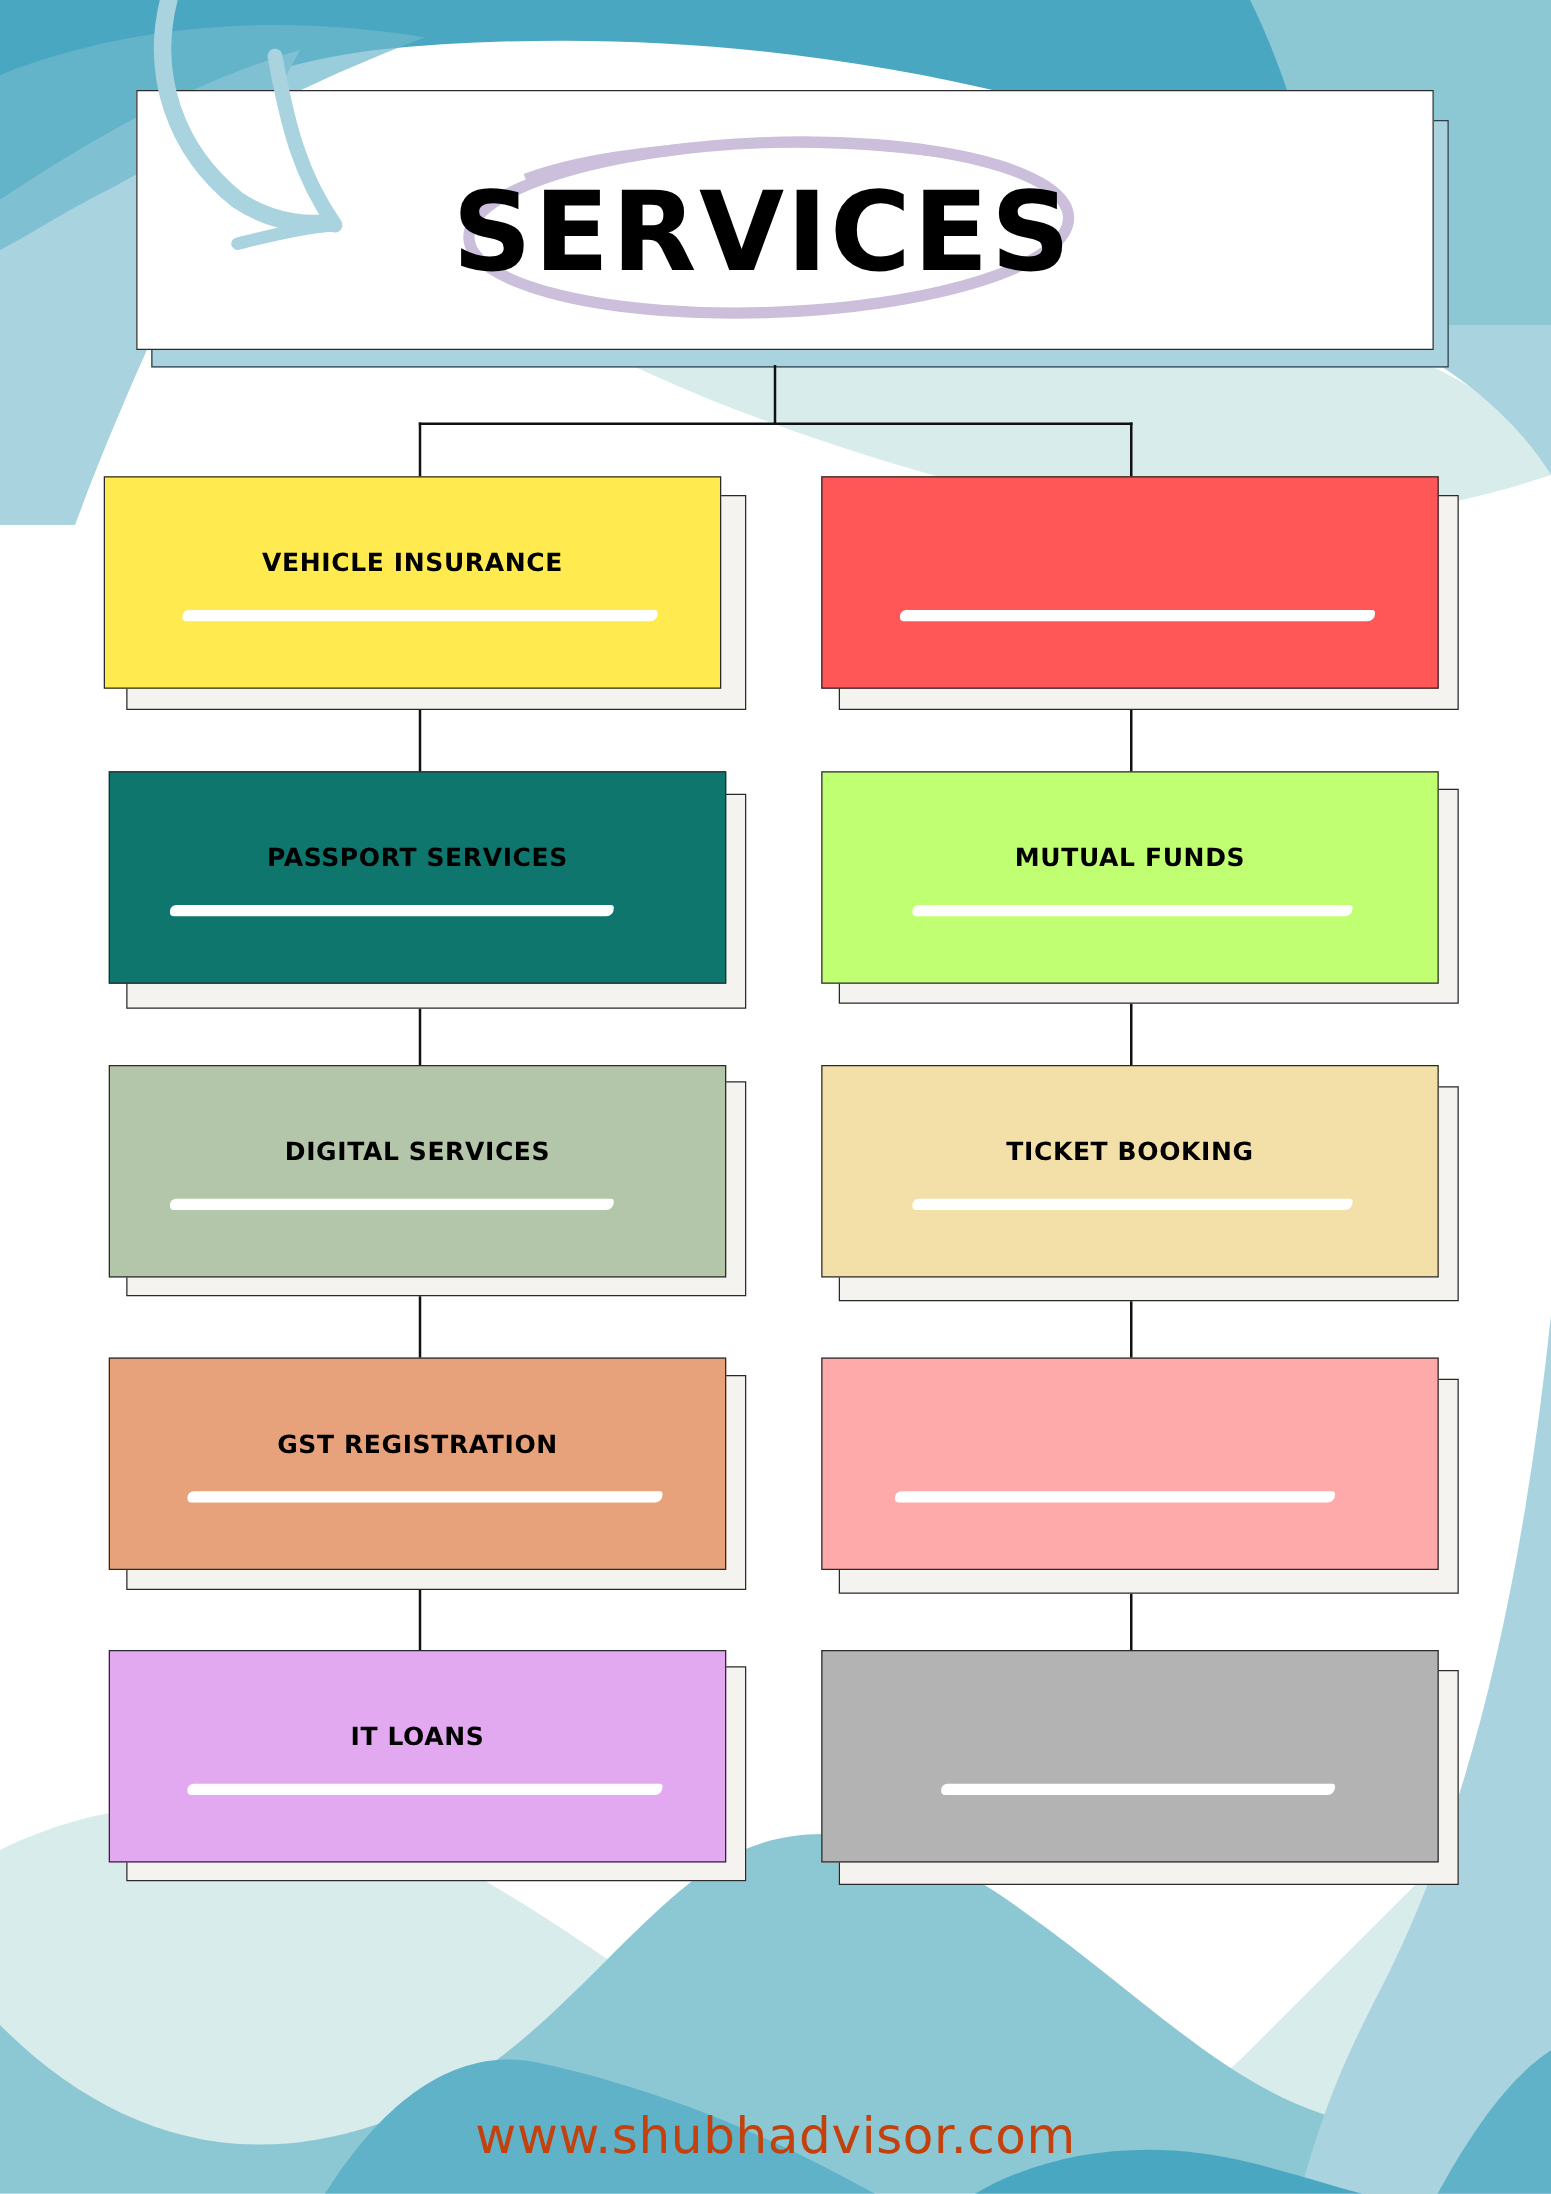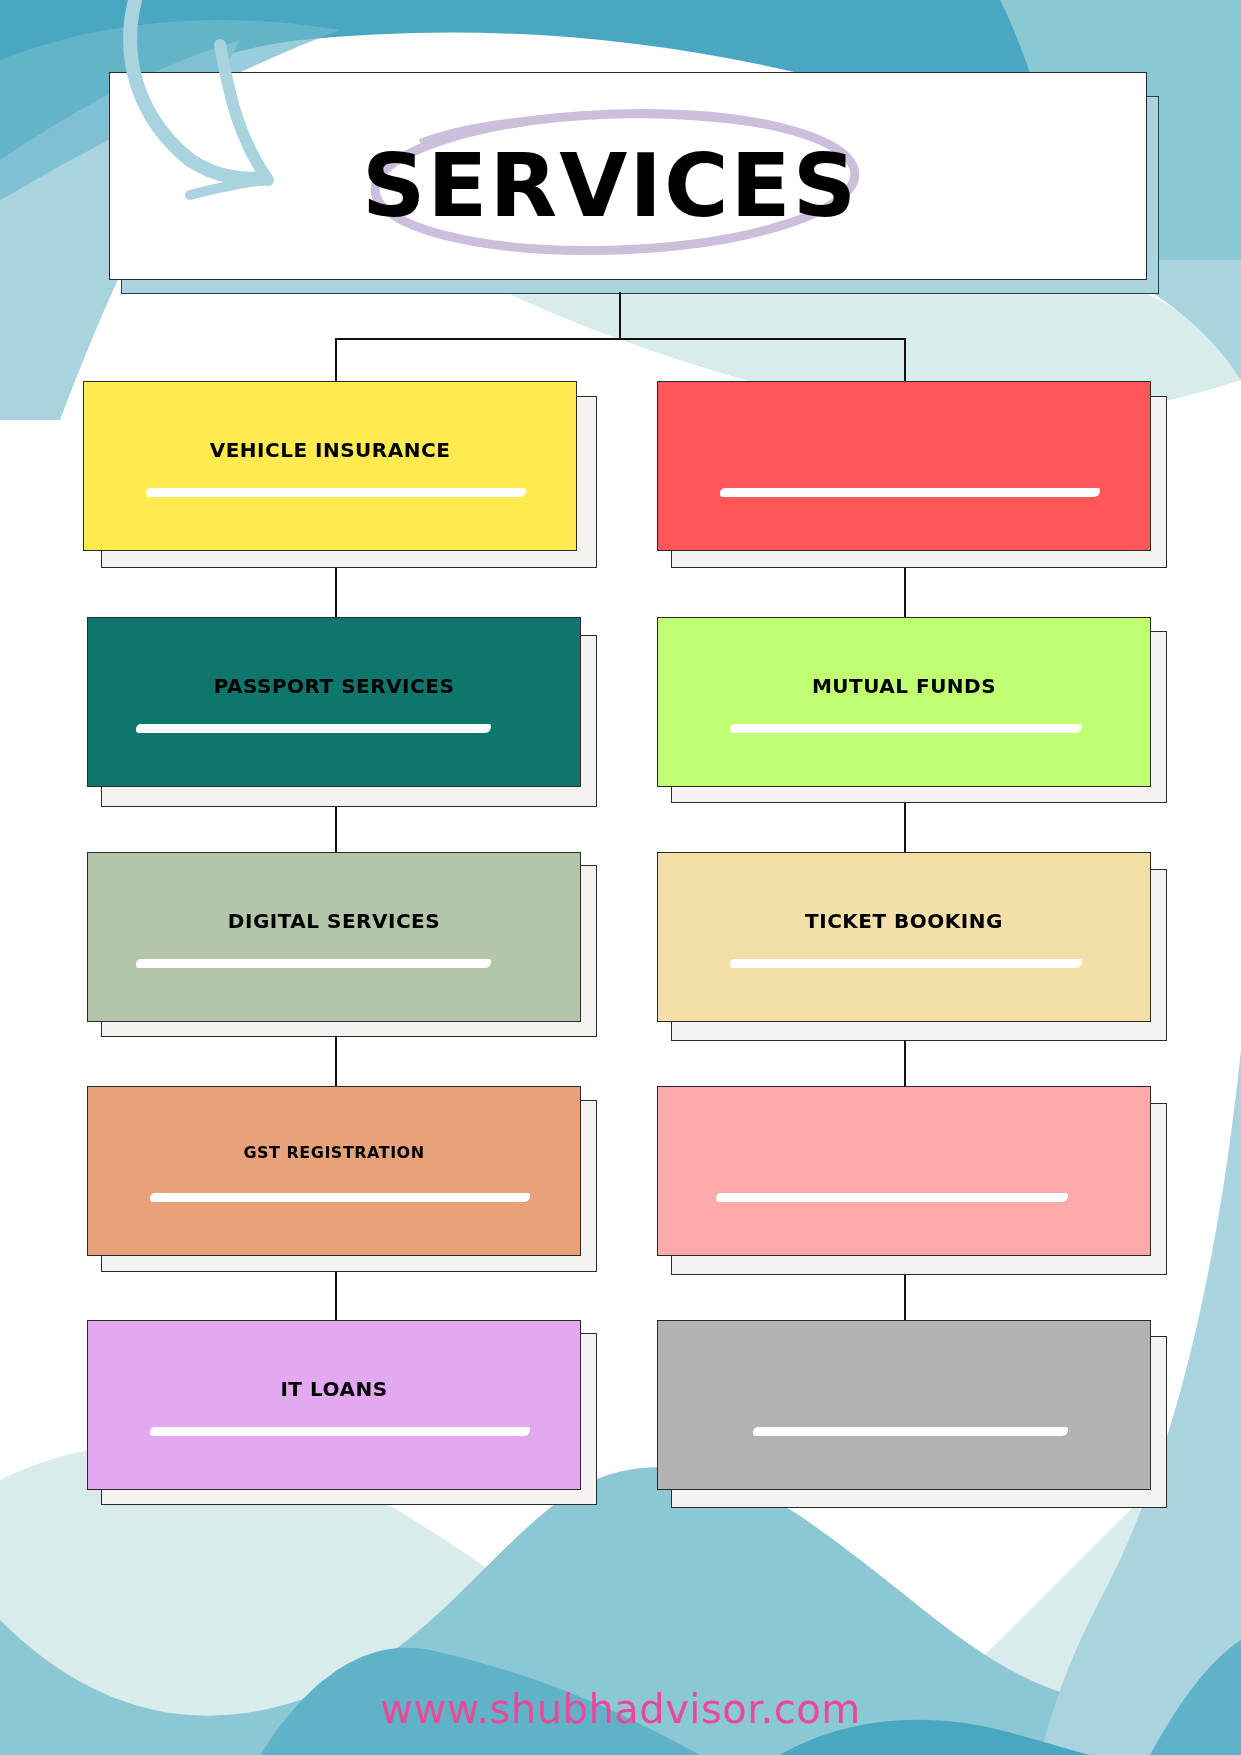--- a/index.html
+++ b/index.html
@@ -46,21 +46,21 @@
       font-family: "DejaVu Sans", sans-serif; font-weight: bold;
       font-size: 38px; color: #000; letter-spacing: 0.5px; white-space: nowrap;
     }
     .card-underline {
       position: absolute; height: 9px; background: #ffffff;
       border-radius: 5px 2px 6px 3px; top: 106px;
     }
 
     .footer-url {
       position: absolute; left: 0; width: 1241px; top: 1686px; text-align: center;
-      font-family: "DejaVu Sans", sans-serif; font-size: 40px; color: #ec4899;
+      font-family: "DejaVu Sans", sans-serif; font-size: 40px; color: #c2410c;
       z-index: 5; letter-spacing: 0.5px;
     }
   </style>
 </head>
 <body>
 
 <svg class="bg" viewBox="0 0 1241 1755" xmlns="http://www.w3.org/2000/svg">
   <rect width="1241" height="1755" fill="#ffffff"></rect>
 
   <path d="M0 0 H1241 V260 C1150 200 1050 140 900 100 C700 40 500 20 300 40 C180 55 80 110 0 160 Z" fill="#4aa7c2"></path>
@@ -113,21 +113,21 @@
 </div>
 
 <div class="card-shadow" style="left:101px; top:865px;"></div>
 <div class="card" style="left: 87px; top: 852px; background: rgb(180, 198, 170);">
   <div class="card-label" style="font-size: 20px;">DIGITAL SERVICES</div>
   <div class="card-underline" style="left:48px; width:355px;"></div>
 </div>
 
 <div class="card-shadow" style="left:101px; top:1100px;"></div>
 <div class="card" style="left: 87px; top: 1086px; background: rgb(231, 162, 123);">
-  <div class="card-label" style="font-size: 16px;">GST REGISTRATION</div>
+  <div class="card-label" style="font-size: 20px;">GST REGISTRATION</div>
   <div class="card-underline" style="left:62px; width:380px;"></div>
 </div>
 
 <div class="card-shadow" style="left:101px; top:1333px;"></div>
 <div class="card" style="left: 87px; top: 1320px; background: rgb(226, 169, 241);">
   <div class="card-label" style="font-size: 20px;">IT LOANS</div>
   <div class="card-underline" style="left:62px; width:380px;"></div>
 </div>
 
 <div class="card-shadow" style="left:671px; top:396px;"></div>

